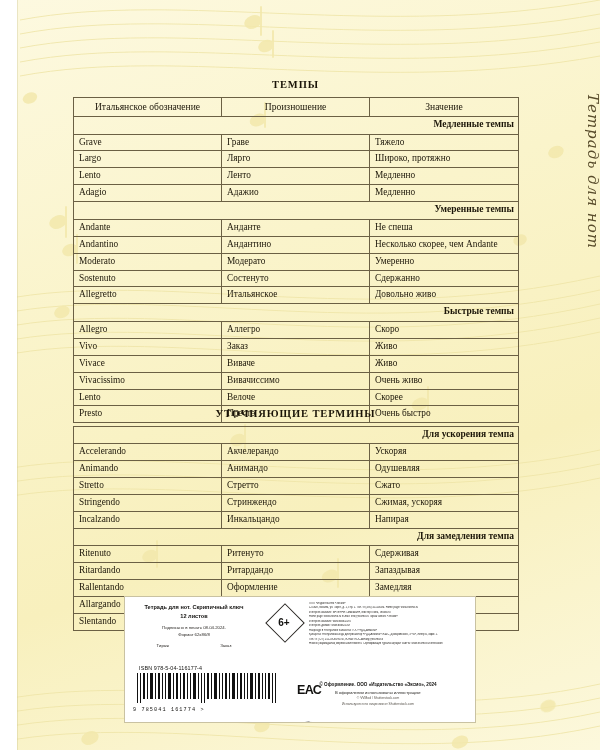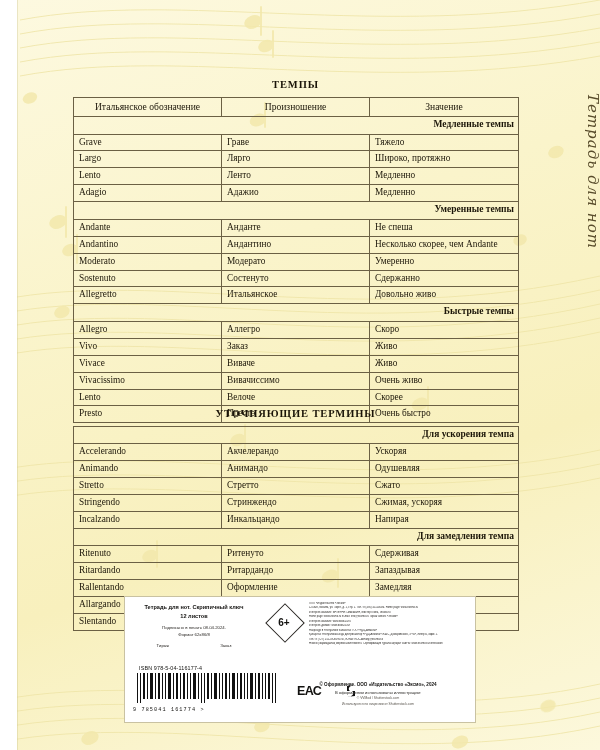--- a/index.html
+++ b/index.html
@@ -201,20 +201,21 @@
     letter-spacing: 1.1px;
     color: #12110f;
     margin-top: 0px;
   }
   .marks {
     position: absolute;
     left: 172px; top: 86px;
     display: flex;
     align-items: center;
     gap: 22px;
+    flex-direction: column;
   }
   .eac {
     font-family: "Liberation Sans", sans-serif;
     font-size: 12.5px;
     font-weight: bold;
     letter-spacing: -.6px;
     color: #12110f;
   }
   .recycle { width: 16px; height: 16px; }
 

